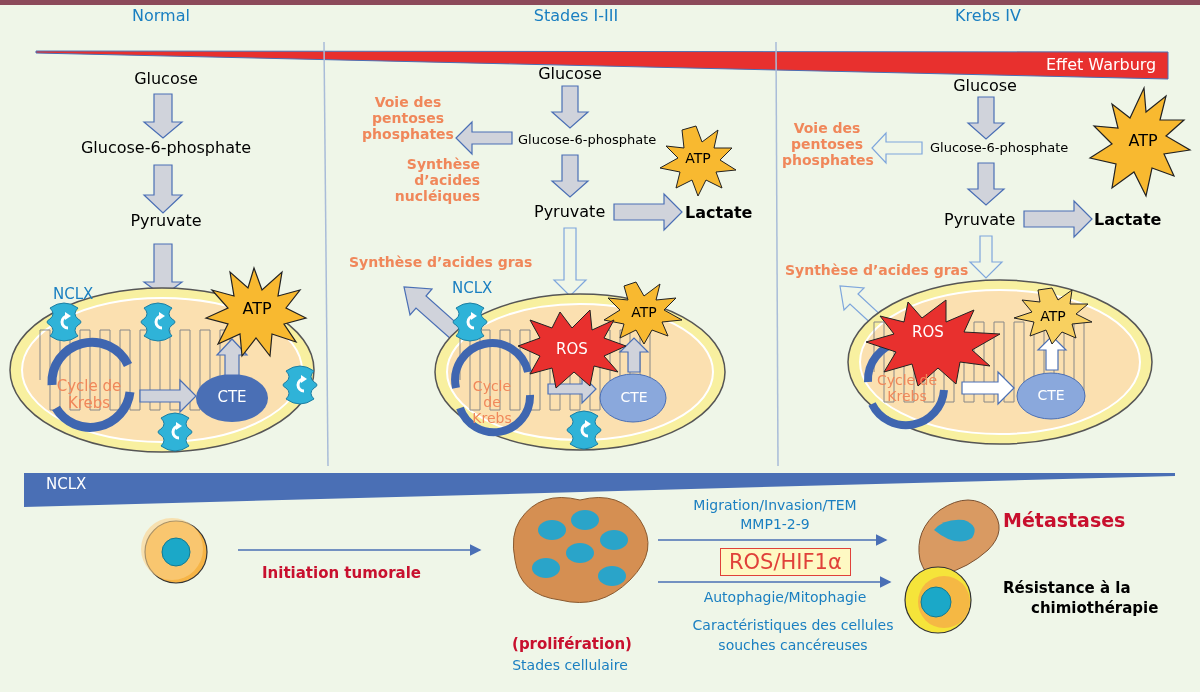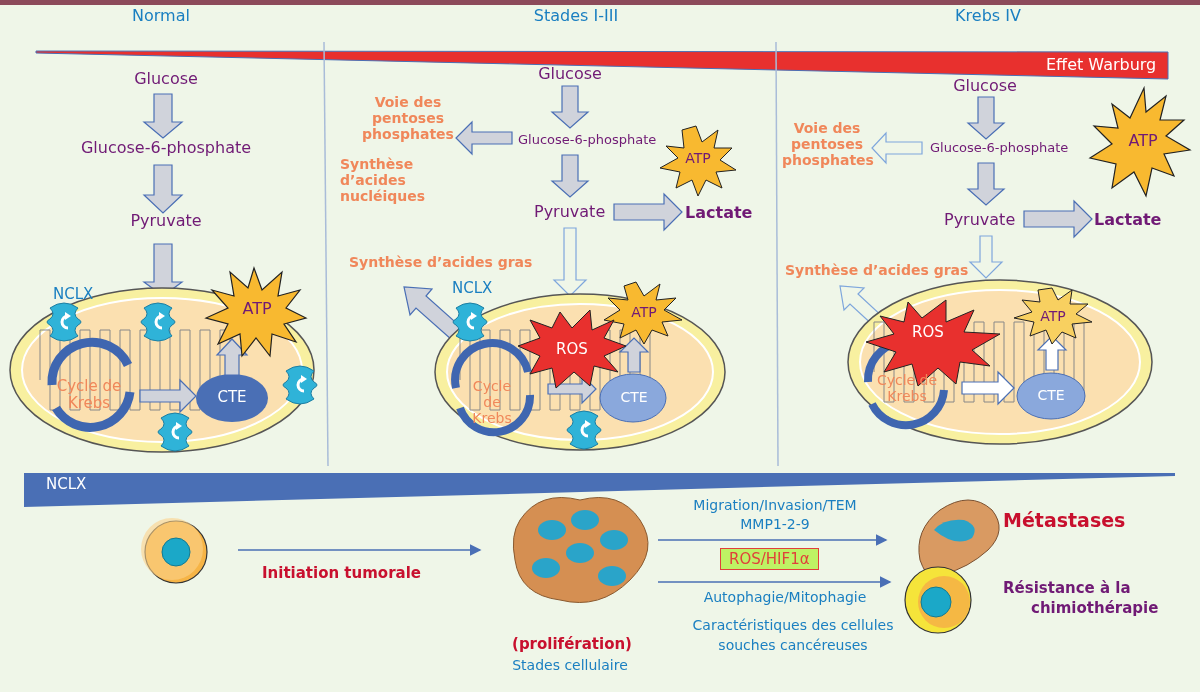--- a/index.html
+++ b/index.html
@@ -1,25 +1,25 @@
 <!DOCTYPE html>
 <html><head>
 <meta charset="utf-8">
 <style>
   html,body{margin:0;padding:0;}
   body{width:1200px;height:692px;background:#eff6e8;position:relative;overflow:hidden;font-family:"DejaVu Sans",sans-serif;}
   #stage{position:absolute;left:0;top:0;width:1200px;height:692px;padding-left:47px;}
   .t{position:absolute;white-space:nowrap;line-height:1.15;}
   .blue{color:#1a7fc1;}
   .orange{color:#f0875a;font-weight:bold;}
-  .black{color:#701a75;}
+  .black{color:#000000;}
   .bold{font-weight:bold;}
   .red{color:#c8102e;font-weight:bold;}
   .center{text-align:center;transform:translateX(-50%);}
-  .rosbox{position:absolute;border:1.5px solid #e0413a;color:#e0413a;padding:1px 8px;font-size:15px;background:#bef264;}
+  .rosbox{position:absolute;border:1.5px solid #e0413a;color:#e0413a;padding:1px 8px;font-size:21px;background:#fef9c3;}
 </style>
 </head>
 <body>
 
 <div id="stage">
 <svg width="1200" height="692" viewBox="0 0 1200 692" style="position:absolute;left:0;top:0">
   <defs>
     <marker id="ah" markerWidth="8" markerHeight="8" refX="7" refY="4" orient="auto">
       <path d="M0,0 L8,4 L0,8 z" fill="#4a6fb5"></path>
     </marker>
@@ -188,21 +188,21 @@
 <div class="t blue" style="left:53px;top:286px;font-size:15px;">NCLX</div>
 <div class="t black center" style="left:257px;top:300px;font-size:16px;">ATP</div>
 <div class="t" style="left:54px;top:378px;font-size:15px;color:#f0875a;width:70px;white-space:normal;text-align:center;">Cycle de Krebs</div>
 <div class="t center" style="left:232px;top:389px;font-size:15px;color:#fff;">CTE</div>
 
 <div class="t black center" style="left:570px;top:65px;font-size:16px;">Glucose</div>
 <div class="t black" style="left:518px;top:133px;font-size:13px;">Glucose-6-phosphate</div>
 <div class="t black" style="left:534px;top:203px;font-size:16px;">Pyruvate</div>
 <div class="t black bold" style="left:685px;top:204px;font-size:16px;">Lactate</div>
 <div class="t orange" style="left:338px;top:94px;font-size:14px;width:140px;white-space:normal;text-align:center;">Voie des pentoses phosphates</div>
-<div class="t orange" style="left:340px;top:156px;font-size:14px;width:140px;white-space:normal;text-align:left;">Synthèse d’acides nucléiques</div>
+<div class="t orange" style="left:340px;top:156px;font-size:14px;width:140px;white-space:normal;text-align:right;">Synthèse d’acides nucléiques</div>
 <div class="t orange" style="left:349px;top:254px;font-size:14px;">Synthèse d’acides gras</div>
 <div class="t blue" style="left:452px;top:280px;font-size:15px;">NCLX</div>
 <div class="t black center" style="left:698px;top:150px;font-size:14px;">ATP</div>
 <div class="t black center" style="left:644px;top:304px;font-size:14px;">ATP</div>
 <div class="t center" style="left:572px;top:341px;font-size:15px;color:#fff;">ROS</div>
 <div class="t" style="left:462px;top:378px;font-size:14px;color:#f0875a;width:60px;white-space:normal;text-align:center;">Cycle de Krebs</div>
 <div class="t center" style="left:634px;top:389px;font-size:14px;color:#fff;">CTE</div>
 
 <div class="t black center" style="left:985px;top:77px;font-size:16px;">Glucose</div>
 <div class="t black" style="left:930px;top:141px;font-size:13px;">Glucose-6-phosphate</div>

